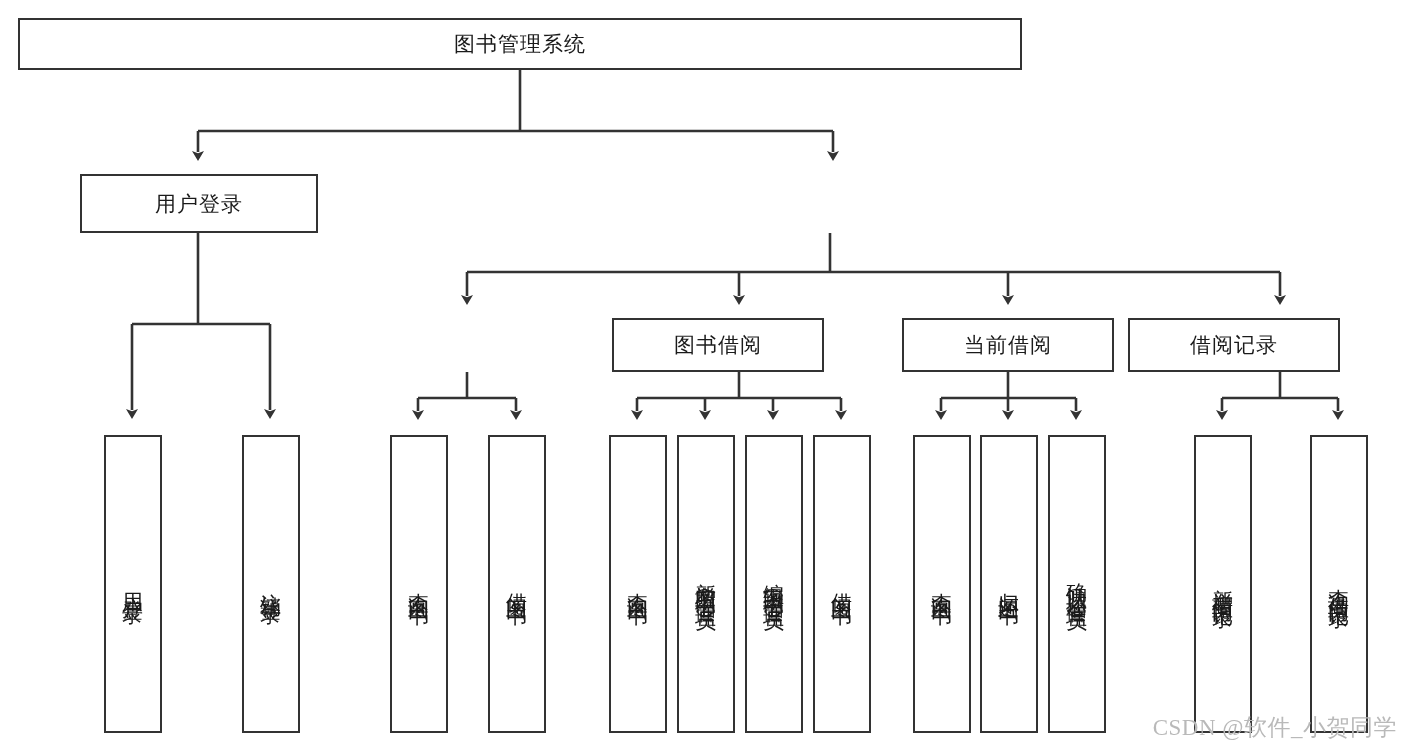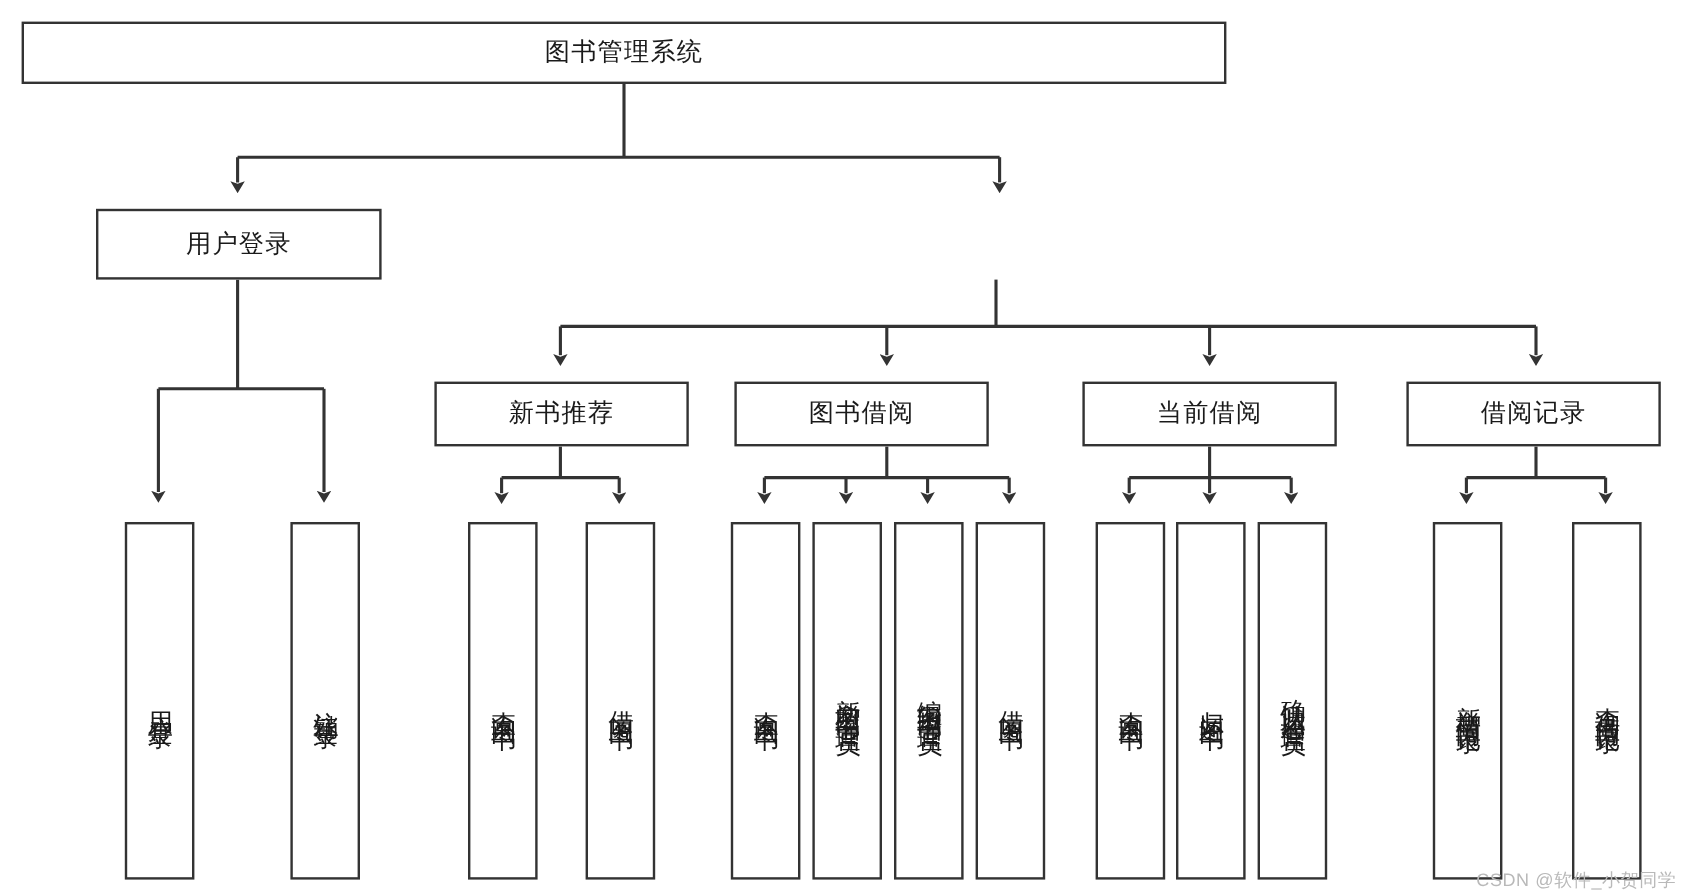--- a/index.html
+++ b/index.html
@@ -52,24 +52,25 @@
   .node.vert .vlabel {
     writing-mode: vertical-rl;
     text-orientation: upright;
     letter-spacing: 4px;
     white-space: nowrap;
   }
   .watermark {
     position: absolute;
     right: 8px;
     bottom: 4px;
-    font-size: 15px;
+    font-size: 23px;
     color: #b9b9b9;
     white-space: nowrap;
     letter-spacing: 0.5px;
+    font-family: Liberation Serif, serif;
   }
 </style>
 </head>
 <body>
 
 <div id="canvas">
 
   <svg id="connectors" viewBox="0 0 1405 747" xmlns="http://www.w3.org/2000/svg">
     <defs>
       <marker id="arrow" markerWidth="10" markerHeight="12" refX="1" refY="6" orient="auto" markerUnits="userSpaceOnUse">
@@ -121,30 +122,27 @@
   </svg>
 
   <div class="node horiz" style="left:18px; top:18px; width:1004px; height:52px;">
     <span>图书管理系统</span>
   </div>
 
   <div class="node horiz" style="left:80px; top:174px; width:238px; height:59px;">
     <span>用户登录</span>
   </div>
 
-  <div class="node horiz" style="left:362px; top:318px; width:212px; height:54px;">
-    <span>新书推荐</span>
-  </div>
   <div class="node horiz" style="left:612px; top:318px; width:212px; height:54px;">
     <span>图书借阅</span>
   </div>
   <div class="node horiz" style="left:902px; top:318px; width:212px; height:54px;">
     <span>当前借阅</span>
   </div>
-  <div class="node horiz" style="left:1172px; top:318px; width:212px; height:54px;">
+  <div class="node horiz" style="left:1128px; top:318px; width:212px; height:54px;">
     <span>借阅记录</span>
   </div>
 
   <div class="node vert" style="left:104px; top:435px; width:58px; height:298px;">
     <span class="vlabel">用户登录</span>
   </div>
   <div class="node vert" style="left:242px; top:435px; width:58px; height:298px;">
     <span class="vlabel">注销登录</span>
   </div>
 

